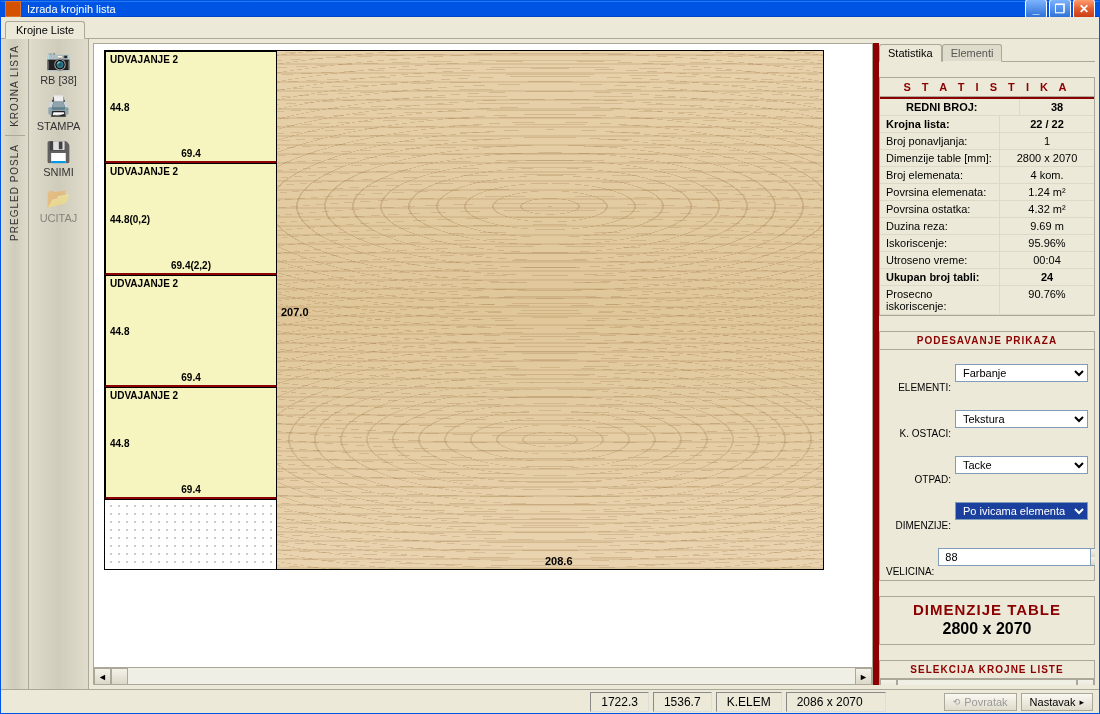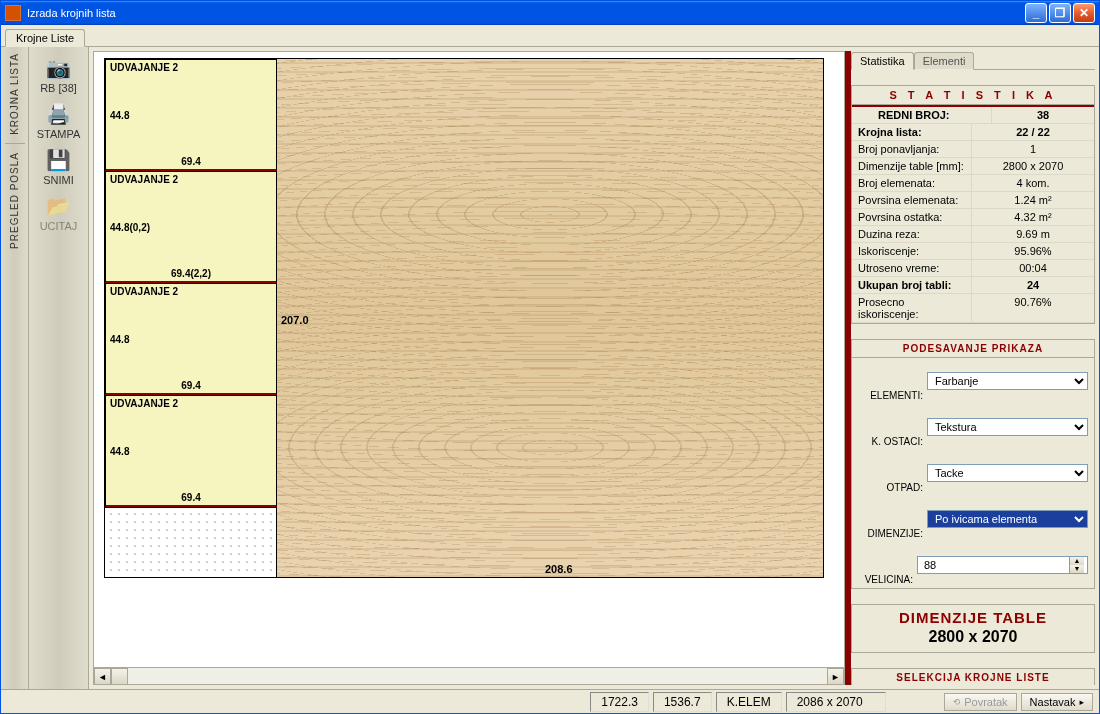--- a/index.html
+++ b/index.html
@@ -1,18 +1,18 @@
 <!DOCTYPE html>
 <html><head>
 <meta charset="utf-8">
 <style>
 * { box-sizing: border-box; margin: 0; padding: 0; font-family: Tahoma, Arial, sans-serif; font-size: 11px; }
 html, body { width: 1100px; height: 714px; overflow: hidden; background: #ece9d8; }
 .window { width: 1100px; height: 714px; display: flex; flex-direction: column; border: 1px solid #0054e3; background: #ece9d8; }
-.titlebar { height: 24px; background: linear-gradient(to bottom, #3a95ff 0%, #0054e3 8%, #0054e3 92%, #003db5 100%); display: flex; align-items: center; padding: 0 4px; color: white; font-size: 12px; }
+.titlebar { height: 16px; background: linear-gradient(to bottom, #3a95ff 0%, #0054e3 8%, #0054e3 92%, #003db5 100%); display: flex; align-items: center; padding: 0 4px; color: white; font-size: 12px; }
 .titlebar .ticon { width: 16px; height: 16px; background: #d35100; margin-right: 6px; border: 1px solid #fff3; }
 .tbuttons { margin-left: auto; display: flex; gap: 2px; }
 .tbtn { width: 22px; height: 20px; background: linear-gradient(to bottom,#7db3ff,#2a6dd4); border: 1px solid #fff; border-radius: 3px; color: white; display: flex; align-items: center; justify-content: center; font-weight: bold; font-size: 12px; cursor: pointer; }
 .tbtn.close { background: linear-gradient(to bottom,#ff9c6f,#e25d30,#c63a0f); }
 .tabrow { height: 22px; background: #ece9d8; border-bottom: 1px solid #aca899; padding-top: 3px; padding-left: 4px; display: flex; }
 .tab { background: #ece9d8; border: 1px solid #aca899; border-bottom: 1px solid #ece9d8; padding: 2px 10px; border-radius: 3px 3px 0 0; cursor: pointer; position: relative; top: 1px; }
 .mainrow { flex: 1; display: flex; overflow: hidden; }
 .sidebar { width: 28px; background: linear-gradient(to right,#e0dccc,#d0ccbc,#e0dccc); border-right: 1px solid #aca899; display: flex; flex-direction: column; align-items: center; }
 .vtext { writing-mode: vertical-rl; transform: rotate(180deg); font-size: 10px; padding: 6px 0; color: #333; letter-spacing: 1px; }
 .vdiv { width: 20px; border-top: 1px solid #aca899; margin: 2px 0; }
@@ -36,21 +36,21 @@
 .piece .pb { position: absolute; left: 50%; bottom: 2px; transform: translateX(-50%); font-size: 10px; font-weight: bold; }
 .remnant { position:absolute; left:0; top:448px; width:172px; height:70px; background:
   radial-gradient(circle at 6px 6px, #ccc 1px, transparent 1px);
   background-size: 8px 8px; background-color: #fff; border-top:1px solid #000; border-right:1px solid #000;}
 .dim-r { position:absolute; left:176px; top:255px; font-size:11px; font-weight:bold; }
 .dim-b { position:absolute; left:440px; bottom:2px; font-size:11px; font-weight:bold; }
 .scrollh { height: 17px; background: #ece9d8; border-top: 1px solid #aca899; display: flex; }
 .sbtn { width: 17px; height: 17px; background: linear-gradient(#f4f2e8,#dcd8c8); border: 1px solid #aca899; display:flex; align-items:center; justify-content:center; font-size:9px; cursor:pointer; }
 .scrollh .track { flex:1; background: #efefe5; }
 .vsplit { width: 6px; background: #8b0000; cursor: col-resize; margin: 4px 0; }
-.rpanel { width: 244px; margin: 4px 4px 4px 0; display: flex; flex-direction: column; gap: 15px; overflow: hidden; }
+.rpanel { width: 216px; margin: 4px 4px 4px 0; display: flex; flex-direction: column; gap: 15px; overflow: hidden; }
 .rtabrow { height: 20px; display: flex; border-bottom: 1px solid #aca899; }
 .rtab  { background: #ece9d8; border: 1px solid #aca899; border-bottom:1px solid #ece9d8; padding:2px 8px; border-radius:3px 3px 0 0; cursor:pointer; position:relative; top:1px;}
 .rtab.inactive { background:#e0dccc; color:#555;text-align:right; }
 .box { border: 1px solid #aca899; background: #ece9d8; }
 .stitle { text-align: center; color: #8b0000; font-weight: bold; letter-spacing: 4px; padding: 3px 0; border-bottom: 1px solid #aca899; font-size: 11px; }
 .thead { display:flex; border-bottom:2px solid #8b0000;}
 .thead div { padding:3px 6px; font-weight:bold; border-right:1px solid #aca899;}
 .thead div:first-child { width: 120px; }
 .thead div:last-child { flex:1; text-align:center; border-right:none; background:#8b0000;}
 .srow { display:flex; border-bottom:1px solid #ddd9c9;}

